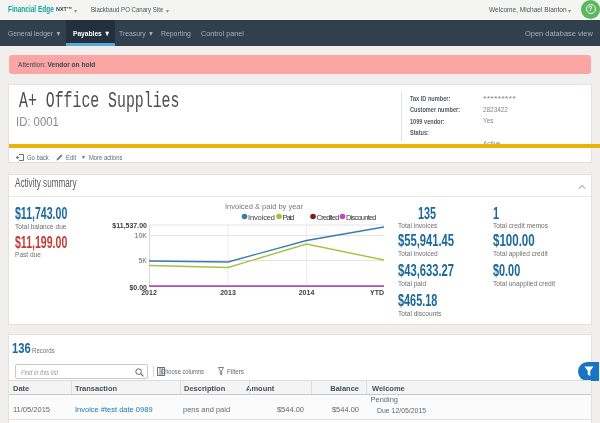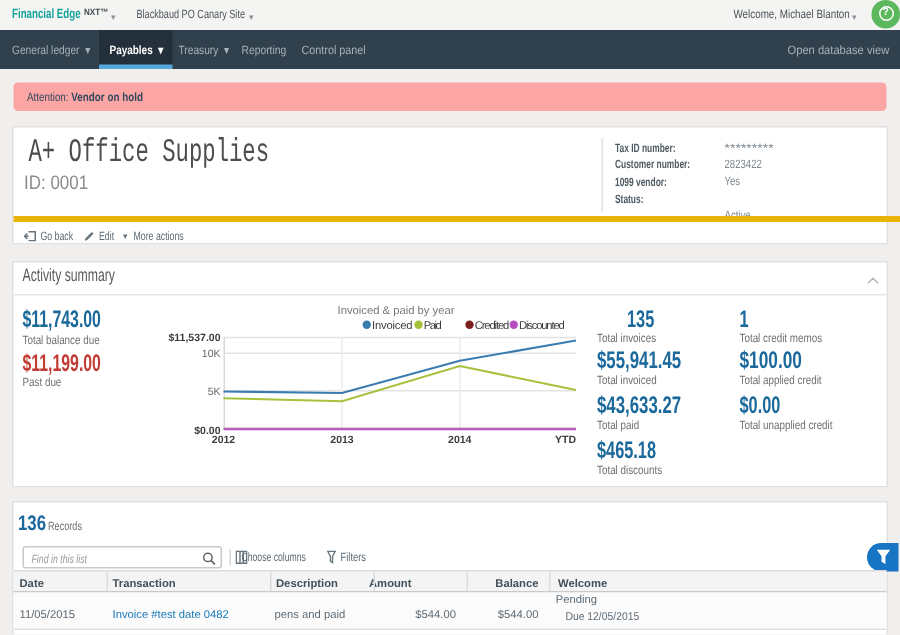--- a/index.html
+++ b/index.html
@@ -169,20 +169,20 @@
     <span class="abs" style="left:295px;top:3px;width:55px;text-align:right;">Balance</span>
     <span class="abs" style="left:363px;top:3px;">Welcome</span>
     <div class="abs" style="left:62px;top:0;width:1px;height:13px;background:#dcdcdc;"></div>
     <div class="abs" style="left:171px;top:0;width:1px;height:13px;background:#dcdcdc;"></div>
     <div class="abs" style="left:240px;top:0;width:1px;height:13px;background:#dcdcdc;"></div>
     <div class="abs" style="left:302px;top:0;width:1px;height:13px;background:#dcdcdc;"></div>
     <div class="abs" style="left:357px;top:0;width:1px;height:13px;background:#dcdcdc;"></div>
   </div>
   <div class="abs" style="left:0;top:59.5px;width:582px;height:25.5px;background:#fbfbfb;border-bottom:1px solid #e0e0e0;font-size:7.5px;color:#5d6a74;">
     <span class="abs" style="left:4px;top:10.5px;">11/05/2015</span>
-    <span class="abs" style="left:66px;top:10.5px;color:#1878ba;">Invoice #test date 0482</span>
+    <span class="abs" style="left:66px;top:10.5px;color:#1878ba;">Invoice #test date 0989</span>
     <span class="abs" style="left:174px;top:10.5px;">pens and paid</span>
     <span class="abs" style="left:237px;top:10.5px;width:58px;text-align:right;">$544.00</span>
     <span class="abs" style="left:295px;top:10.5px;width:55px;text-align:right;">$544.00</span>
     <span class="abs" style="left:361.5px;top:0.5px;">Pending</span>
     <span class="abs" style="left:367.5px;top:11.5px;"><span class="cond" style="transform:scaleX(0.92);">Due 12/05/2015</span></span>
   </div>
 </div>
 
 </body></html>

